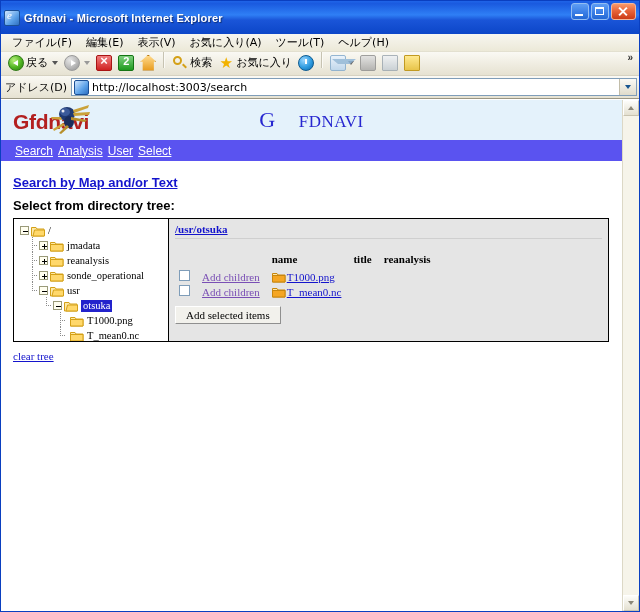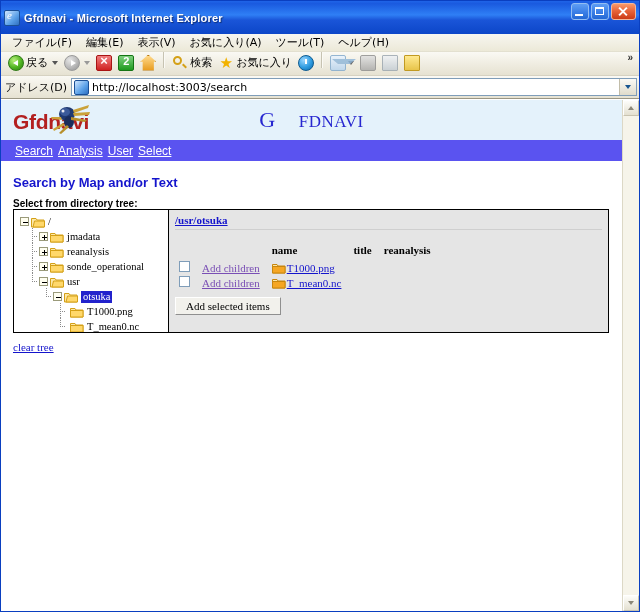--- a/index.html
+++ b/index.html
@@ -389,29 +389,31 @@
     white-space: nowrap;
   }
 
   .content {
     padding: 10px 12px 0 12px;
   }
   .page-heading {
     font-size: 13px;
     font-weight: bold;
     color: #1414cc;
+    text-decoration: underline;
     margin: 4px 0 8px 0;
     display: inline-block;
     cursor: pointer;
     font-family: "Liberation Sans", sans-serif;
   }
   .select-label {
-    font-size: 10px;
+    font-size: 13px;
     font-weight: bold;
     color: #000;
+    margin-bottom: 5px;
     font-family: "Liberation Sans", sans-serif;
   }
 
   .panels {
     display: flex;
     border: 1px solid #000;
     width: 596px;
     box-sizing: border-box;
     height: 124px;
   }

